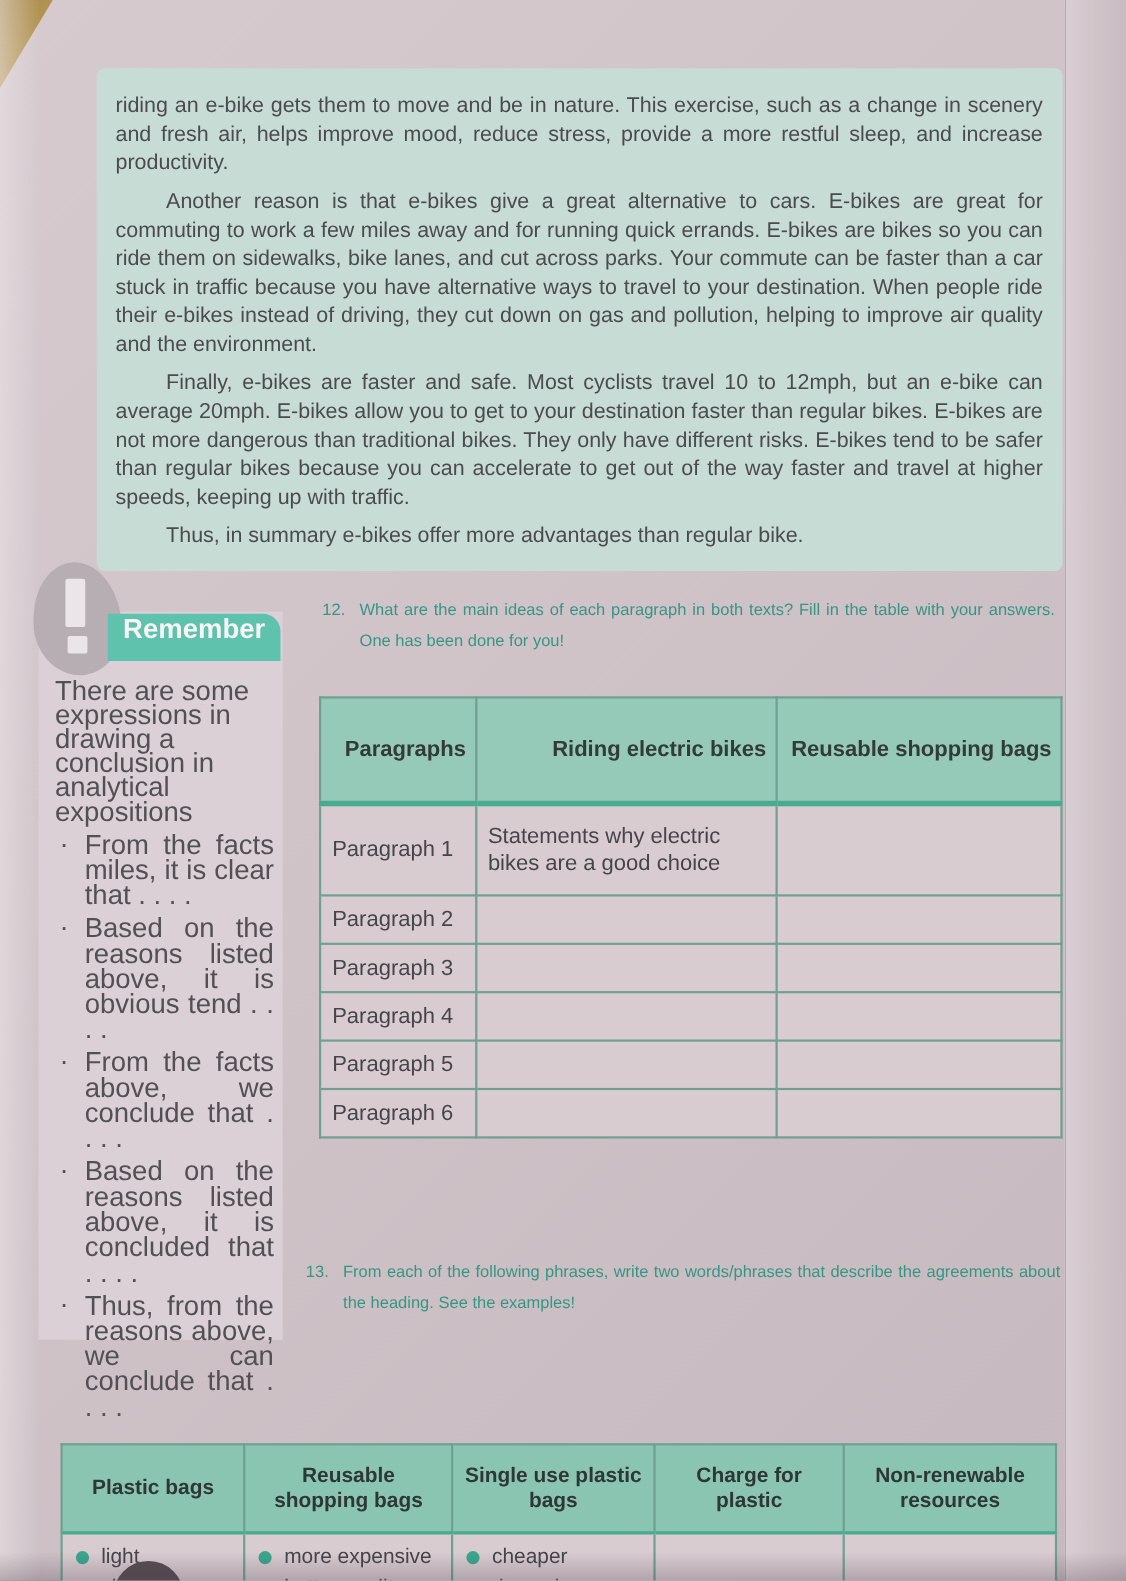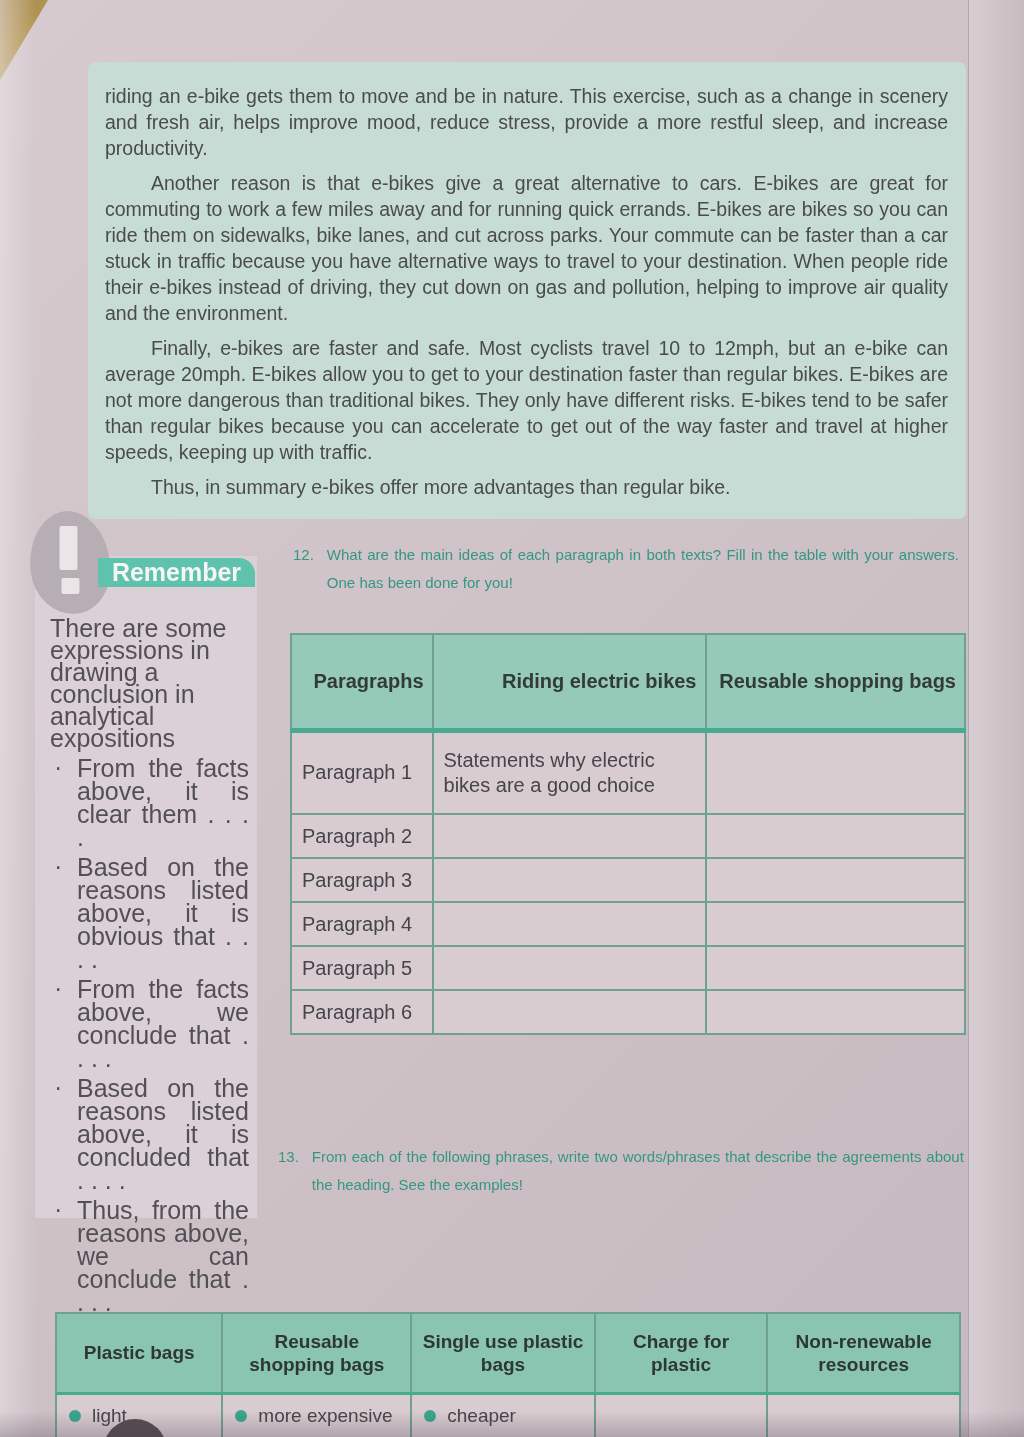--- a/index.html
+++ b/index.html
@@ -43,23 +43,23 @@
   .passage p { margin: 0; }
   .passage p + p { margin-top: 9px; }
   .passage p.indent { text-indent: 46px; }
 
   
   .remember {
     position: absolute; left: 35px; top: 556px; width: 222px; height: 662px;
     background: #dad0d5;
   }
   .rem-header {
-    position: absolute; left: 63px; top: 2px; width: 157px; height: 29px;
+    position: absolute; left: 63px; top: 2px; width: 157px; height: 43px;
     background: #5fc2ac; border-radius: 0 16px 0 0;
-    display: flex; align-items: center; justify-content: center;
+    display: flex; justify-content: center;
     color: #f6f4f5; font-weight: bold; font-size: 25px;
   }
   .excl {
     position: absolute; left: -5px; top: -45px; width: 80px; height: 103px;
     background: #b7aeb3;
     border-radius: 50% 50% 48% 52% / 55% 55% 45% 45%;
     transform: rotate(-6deg);
   }
   .excl .bar {
     position: absolute; left: 31px; top: 15px; width: 18px; height: 44px;
@@ -171,22 +171,22 @@
     <div class="excl">
       <span class="bar"></span>
       <span class="dot"></span>
     </div>
     <div class="rem-header">
       <span>Remember</span>
     </div>
     <div class="rem-body">
       <p class="rem-intro">There are some expressions in drawing a conclusion in analytical expositions</p>
       <ul class="rem-list">
-        <li><span class="b-dot">·</span><span>From the facts above, it is clear them . . . .</span></li>
-        <li><span class="b-dot">·</span><span>Based on the reasons listed above, it is obvious that . . . .</span></li>
+        <li><span class="b-dot">·</span><span>From the facts miles, it is clear that . . . .</span></li>
+        <li><span class="b-dot">·</span><span>Based on the reasons listed above, it is obvious tend . . . .</span></li>
         <li><span class="b-dot">·</span><span>From the facts above, we conclude that . . . .</span></li>
         <li><span class="b-dot">·</span><span>Based on the reasons listed above, it is concluded that . . . .</span></li>
         <li><span class="b-dot">·</span><span>Thus, from the reasons above, we can conclude that . . . .</span></li>
       </ul>
     </div>
   </aside>
 
   <div class="question q12">
     <span class="qnum">12.</span>
     <p class="qtext">What are the main ideas of each paragraph in both texts? Fill in the table with your answers.  One has been done for you!</p>

